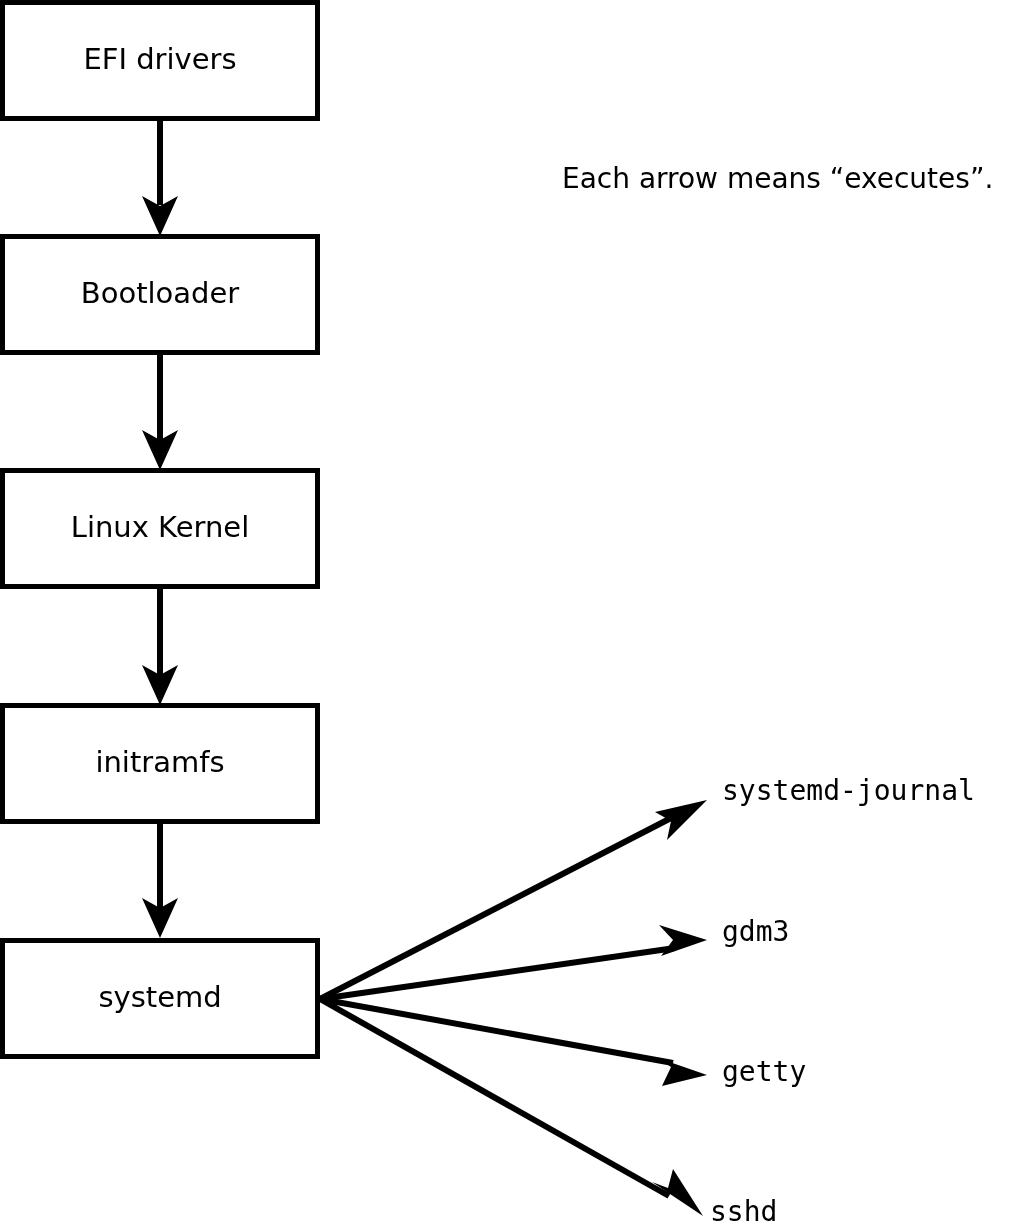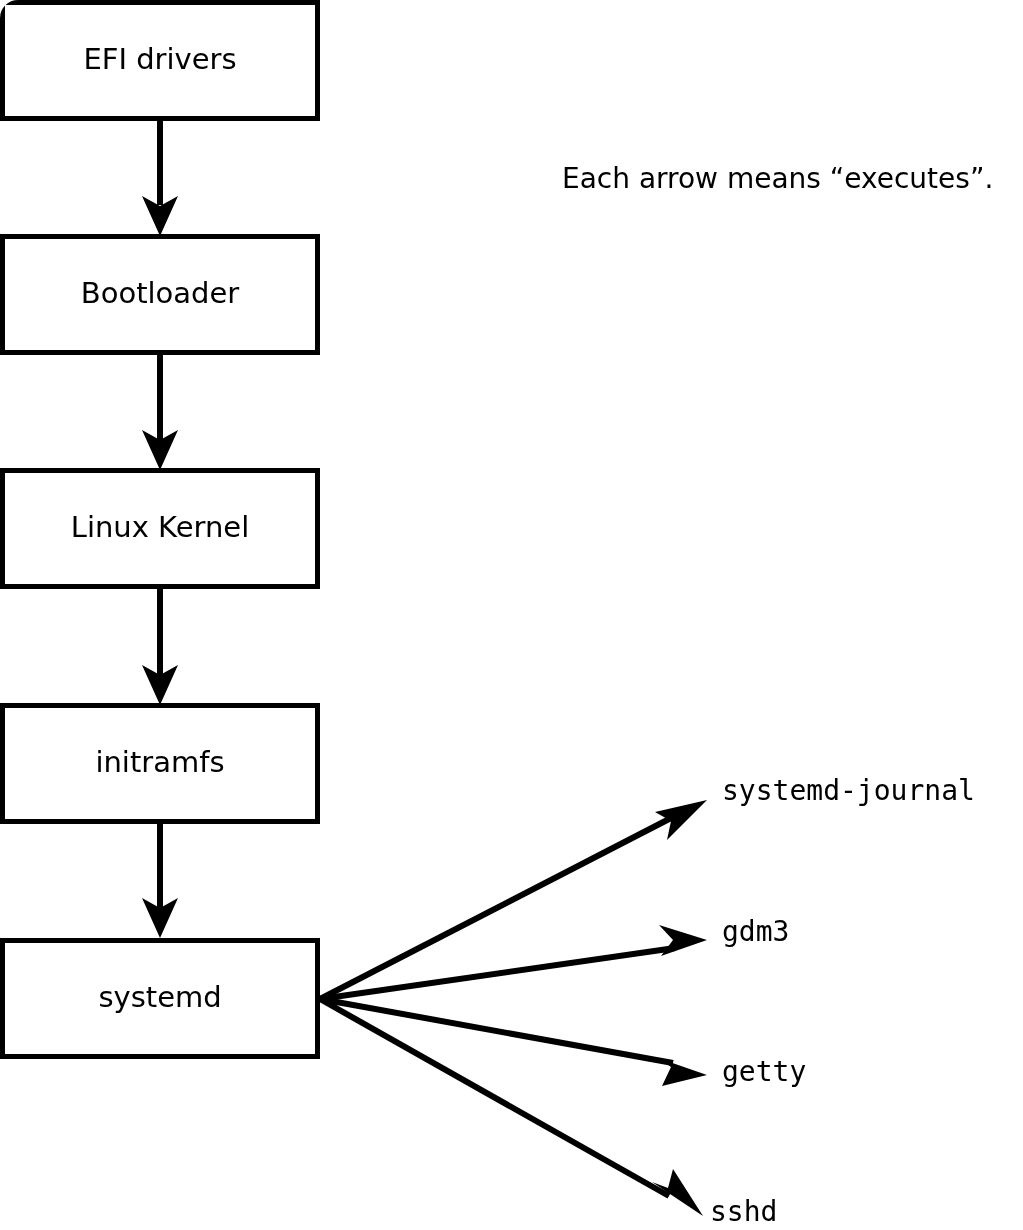--- a/index.html
+++ b/index.html
@@ -7,21 +7,20 @@
     padding: 0;
     background: #ffffff;
   }
   #canvas {
     position: relative;
     width: 1023px;
     height: 1230px;
     background: #ffffff;
     overflow: hidden;
     font-family: "DejaVu Sans", sans-serif;
-    border-radius: 18px;
   }
   #diagram-svg {
     position: absolute;
     top: 0;
     left: 0;
     width: 1023px;
     height: 1230px;
     display: block;
   }
   .stage-label {

